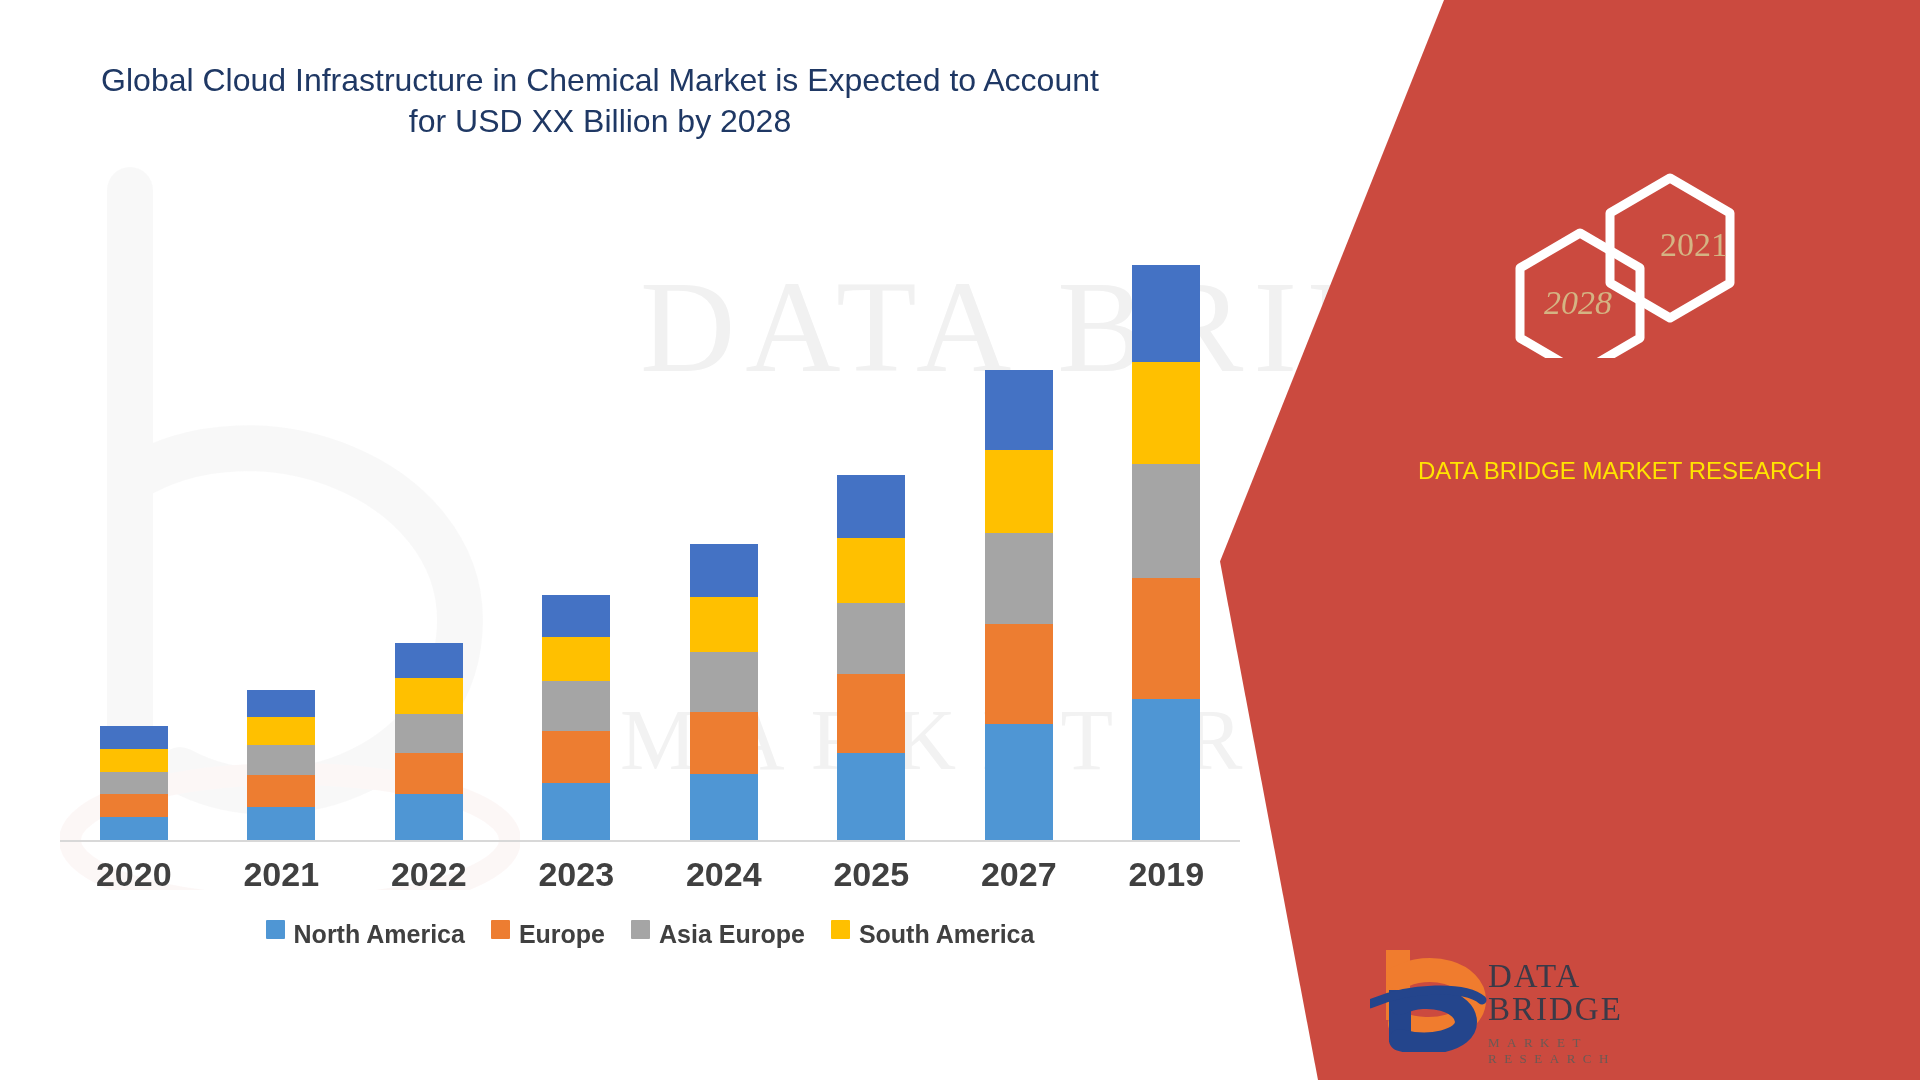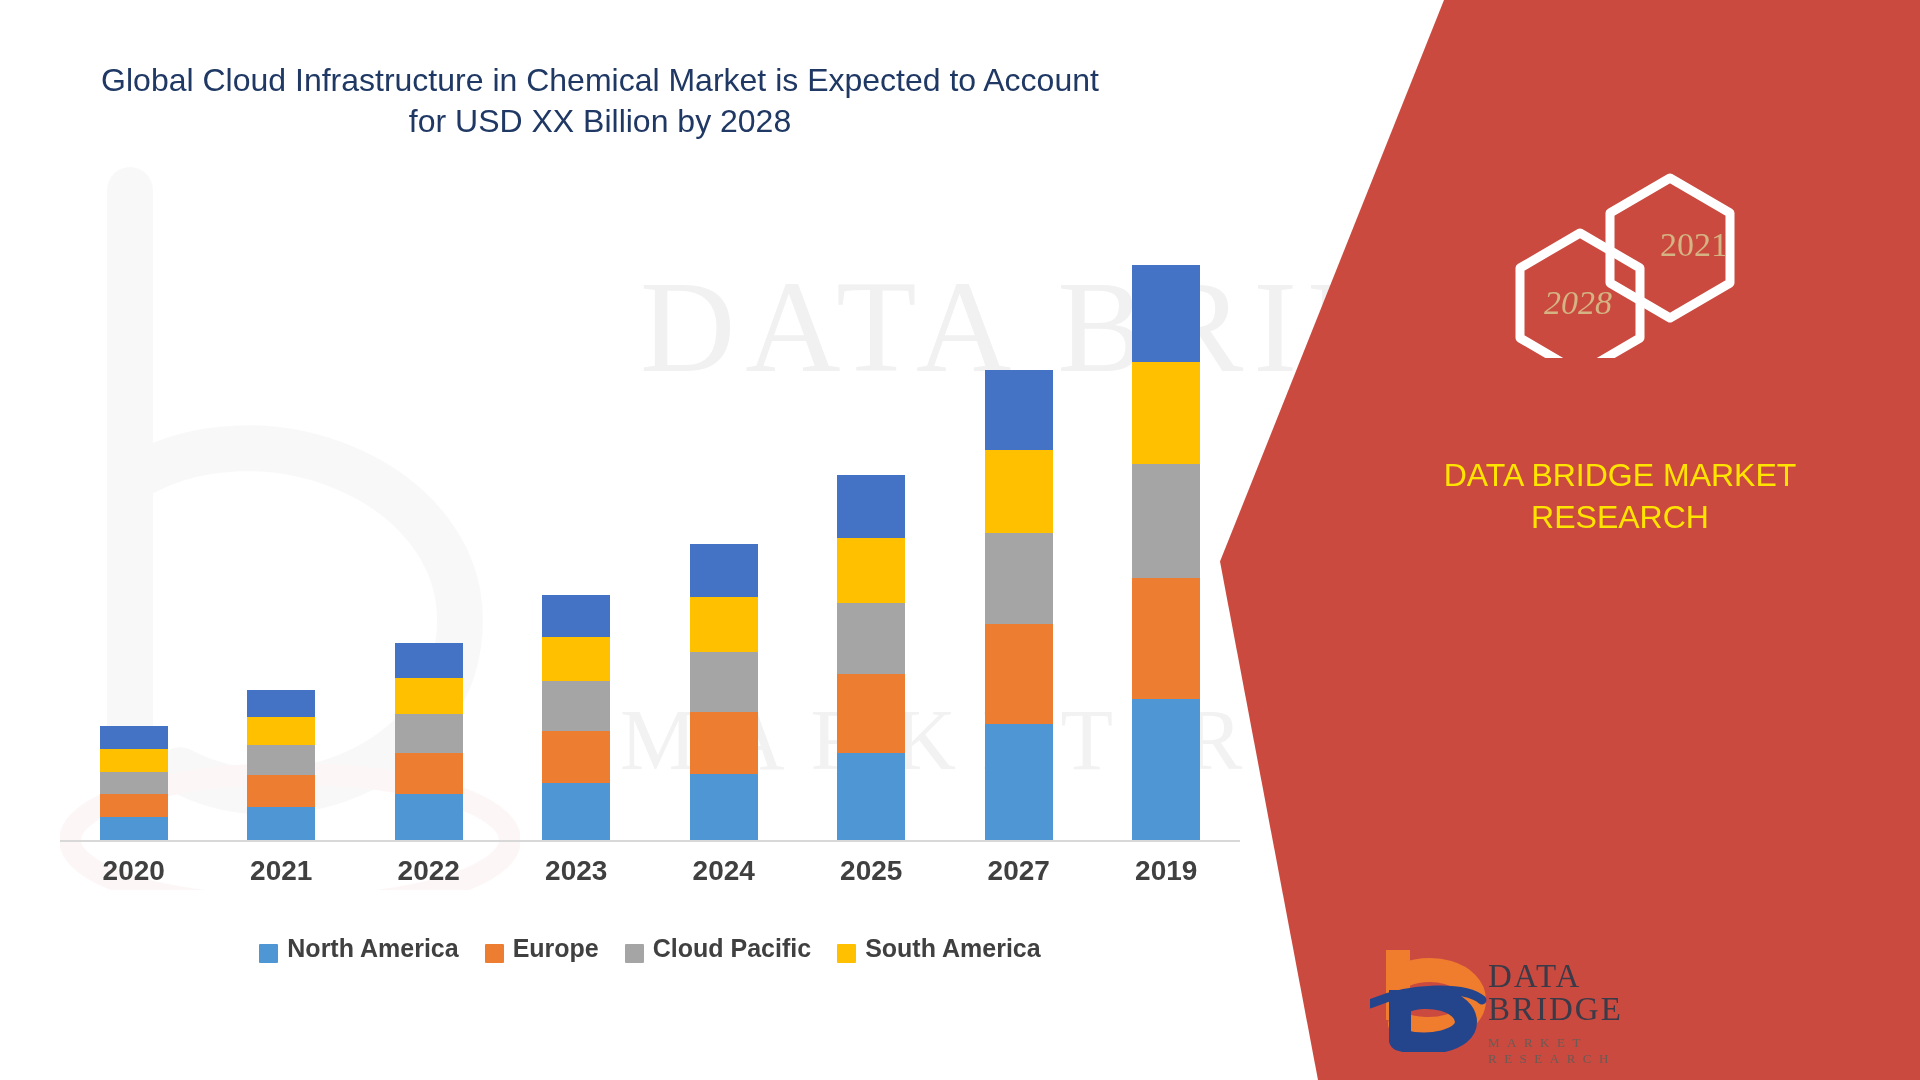--- a/index.html
+++ b/index.html
@@ -53,29 +53,29 @@
     flex:1 1 0;height:100%;
     display:flex;flex-direction:column;justify-content:flex-end;align-items:center;
   }
   .bar{width:68px;display:flex;flex-direction:column-reverse;}
   .seg{width:100%;}
 
   .xlabels{
     position:absolute;left:60px;top:855px;width:1180px;height:42px;display:flex;
   }
   .xlab{
-    flex:1 1 0;text-align:center;font-size:28px;font-weight:bold;color:#404040;
+    flex:1 1 0;text-align:center;font-size:34px;font-weight:bold;color:#404040;
   }
 
   
   .legend{
     position:absolute;left:60px;top:920px;width:1180px;
     display:flex;align-items:center;justify-content:center;gap:26px;
   }
-  .lg-item{display:flex;align-items:flex-end;gap:9px;margin-top:14px;}
+  .lg-item{display:flex;align-items:flex-start;gap:9px;}
   .lg-swatch{width:19px;height:19px;display:block;border-radius:1px;}
   .lg-text{font-size:25px;font-weight:bold;color:#404040;white-space:nowrap;}
 
   
   .redpanel{
     position:absolute;right:0;top:0;width:700px;height:1080px;
     background:#cb4a3f;
     clip-path:polygon(32% 0%, 100% 0%, 100% 100%, 14% 100%, 0% 52%);
   }
   .red-title{
@@ -87,21 +87,21 @@
   .hextext{
     position:absolute;font-size:34px;color:#d4b483;
     font-family:"Liberation Serif", serif;
   }
   .hex-2021{left:148px;top:58px;}
   .hex-2028{left:32px;top:116px;font-style:italic;}
 
   .brand{
     position:absolute;right:50px;top:455px;width:500px;
     text-align:center;color:#ffe400;
-    font-size:32px;line-height:1.30;font-weight:400;
+    font-size:24px;line-height:1.30;font-weight:400;
   }
 
   .logo{position:absolute;right:210px;bottom:28px;width:340px;height:110px;}
   .logo-text{
     position:absolute;left:118px;top:18px;
     font-family:"Liberation Serif", serif;
     color:#3a3a48;
   }
   .logo-main{font-size:33px;letter-spacing:2px;line-height:1;}
   .logo-sub{font-size:13px;letter-spacing:7.5px;color:#6b5a55;margin-top:9px;}
@@ -216,21 +216,21 @@
       <div class="lg-item">
         <span class="lg-swatch" style="background: rgb(79, 150, 212);"></span>
         <span class="lg-text">North America</span>
       </div>
       <div class="lg-item">
         <span class="lg-swatch" style="background: rgb(237, 125, 49);"></span>
         <span class="lg-text">Europe</span>
       </div>
       <div class="lg-item">
         <span class="lg-swatch" style="background: rgb(165, 165, 165);"></span>
-        <span class="lg-text">Cloud Pacific</span>
+        <span class="lg-text">Asia Europe</span>
       </div>
       <div class="lg-item">
         <span class="lg-swatch" style="background: rgb(255, 192, 0);"></span>
         <span class="lg-text">South America</span>
       </div>
     </div>
 
   <div class="redpanel"></div>
 
 

